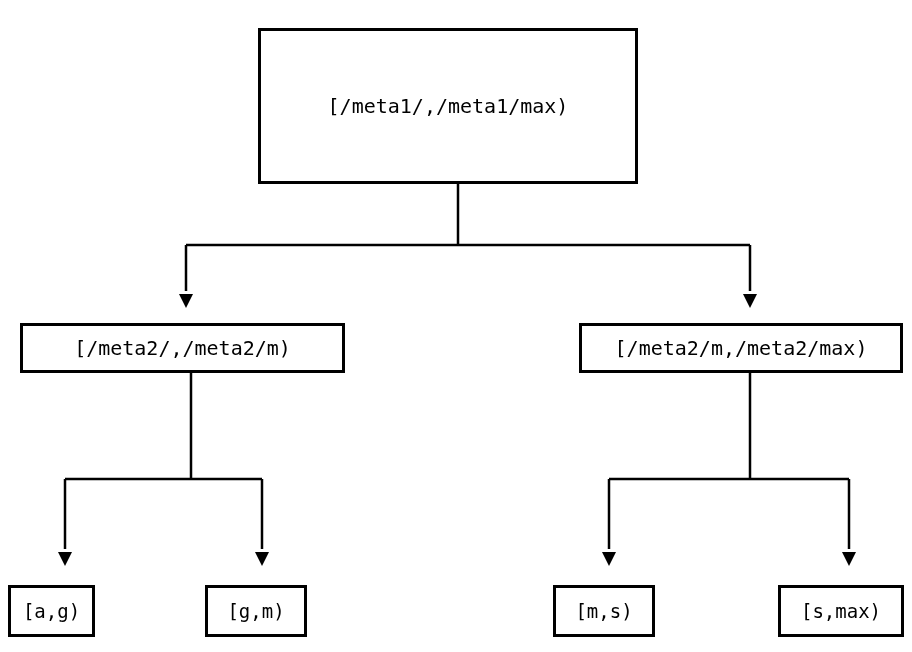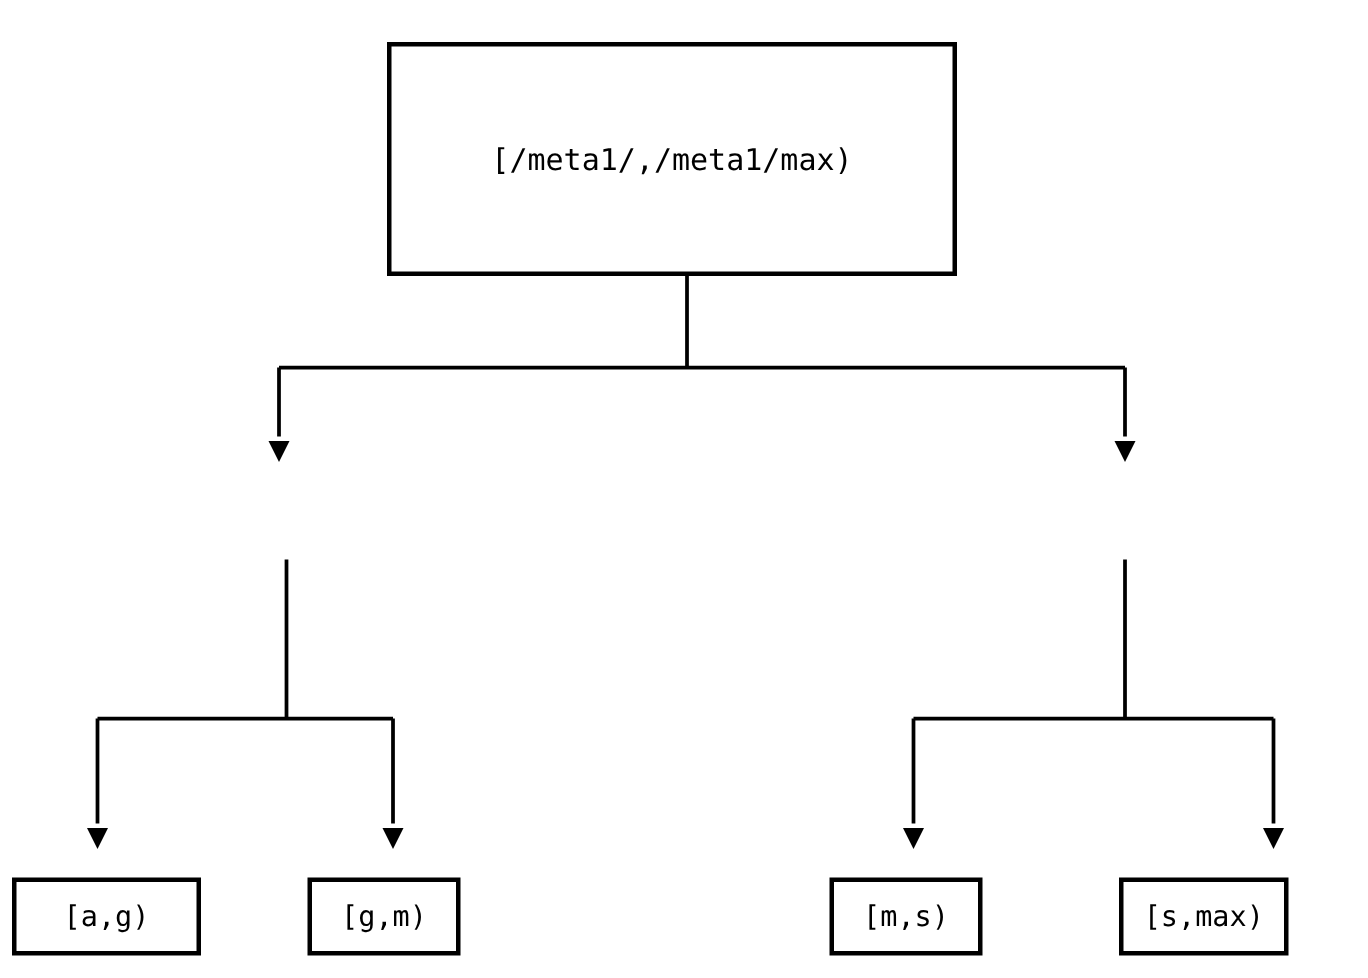--- a/index.html
+++ b/index.html
@@ -52,24 +52,24 @@
     top: 323px;
     width: 324px;
     height: 50px;
     font-size: 20px;
   }
   .node-leaf {
     top: 585px;
     height: 52px;
     font-size: 19px;
   }
-  .leaf-0 { left: 8px;   width: 126px; }
+  .leaf-0 { left: 8px;   width: 87px; }
   .leaf-1 { left: 205px; width: 102px; }
   .leaf-2 { left: 553px; width: 102px; }
-  .leaf-3 { left: 746px; width: 113px; }
+  .leaf-3 { left: 778px; width: 126px; }
 
   .edges {
     position: absolute;
     left: 0;
     top: 0;
     width: 912px;
     height: 652px;
     pointer-events: none;
   }
 </style>
@@ -103,21 +103,23 @@
       <path d="M 609 479 L 849 479" stroke="#000000" stroke-width="2.5" fill="none"></path>
       <path d="M 609 479 L 609 549" stroke="#000000" stroke-width="2.5" fill="none"></path>
       <path d="M 849 479 L 849 549" stroke="#000000" stroke-width="2.5" fill="none"></path>
       <polygon points="602,552 616,552 609,566" fill="#000000"></polygon>
       <polygon points="842,552 856,552 849,566" fill="#000000"></polygon>
     </g>
   </svg>
 
   <div class="node node-root">[/meta1/,/meta1/max)</div>
 
+  <div class="node node-mid-left">[/meta2/,/meta2/m)</div>
 
+  <div class="node node-mid-right">[/meta2/m,/meta2/max)</div>
 
   <div class="node node-leaf leaf-0">[a,g)</div>
 
   <div class="node node-leaf leaf-2">[m,s)</div>
 
   <div class="node node-leaf leaf-1">[g,m)</div>
 
   <div class="node node-leaf leaf-3">[s,max)</div>
 
 </div>

